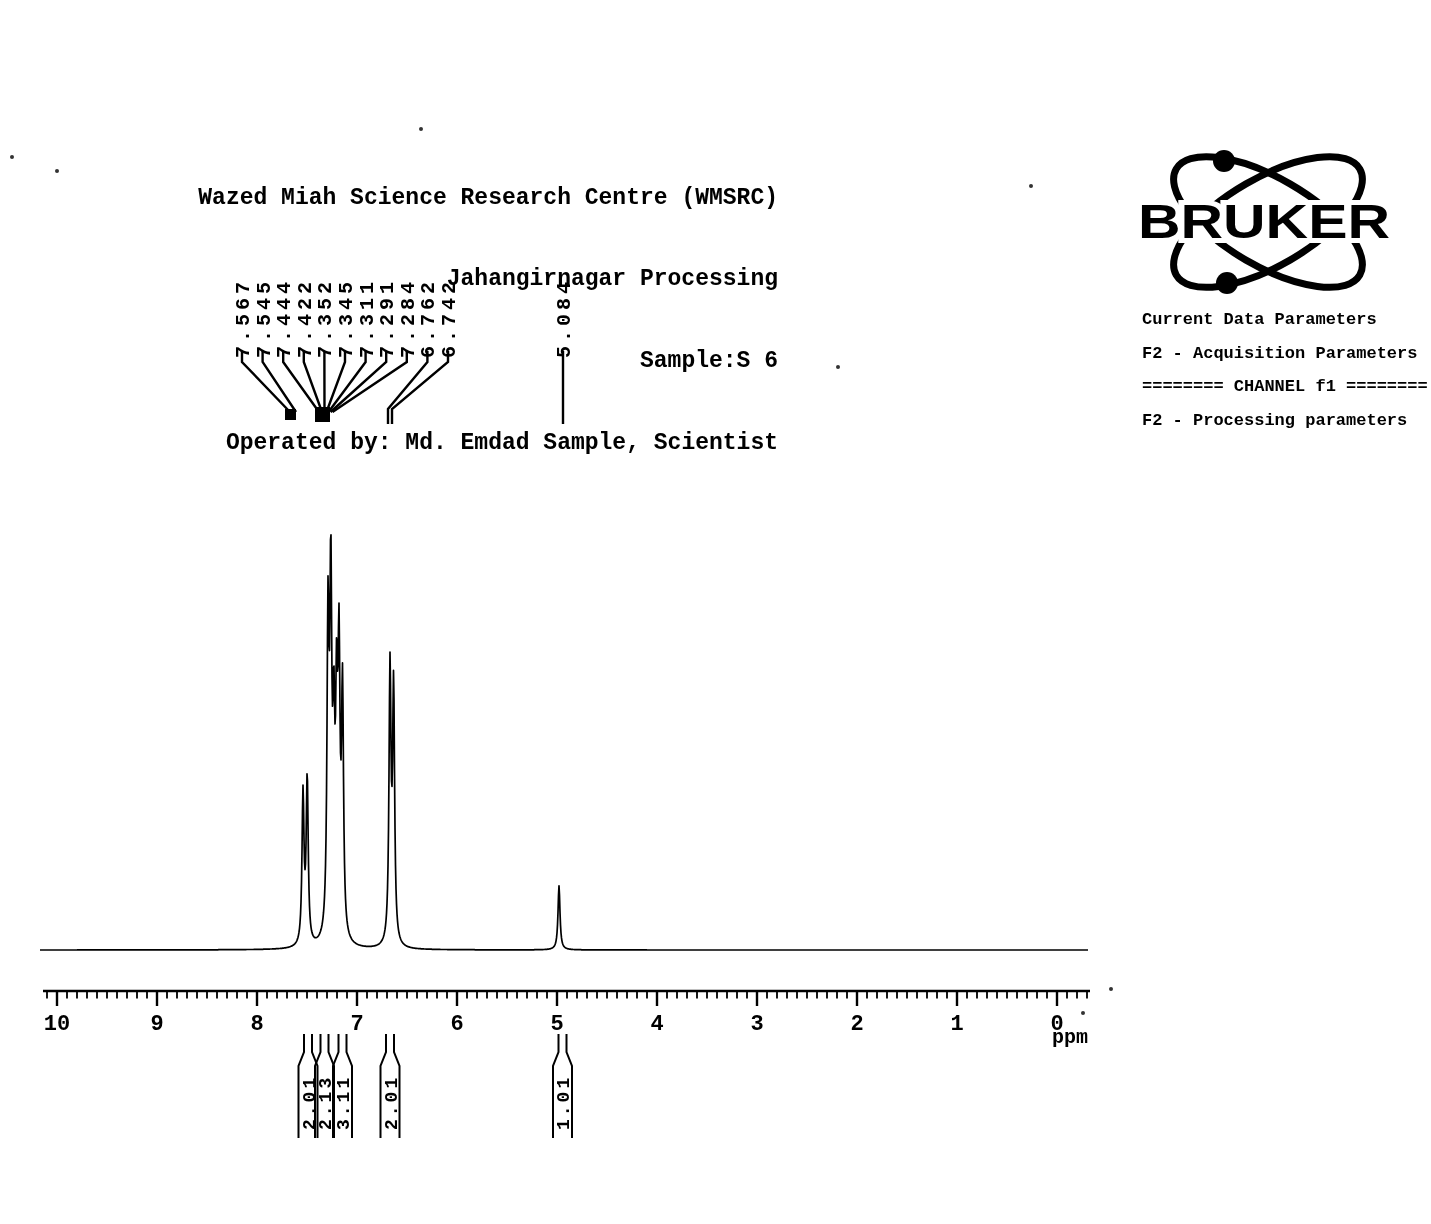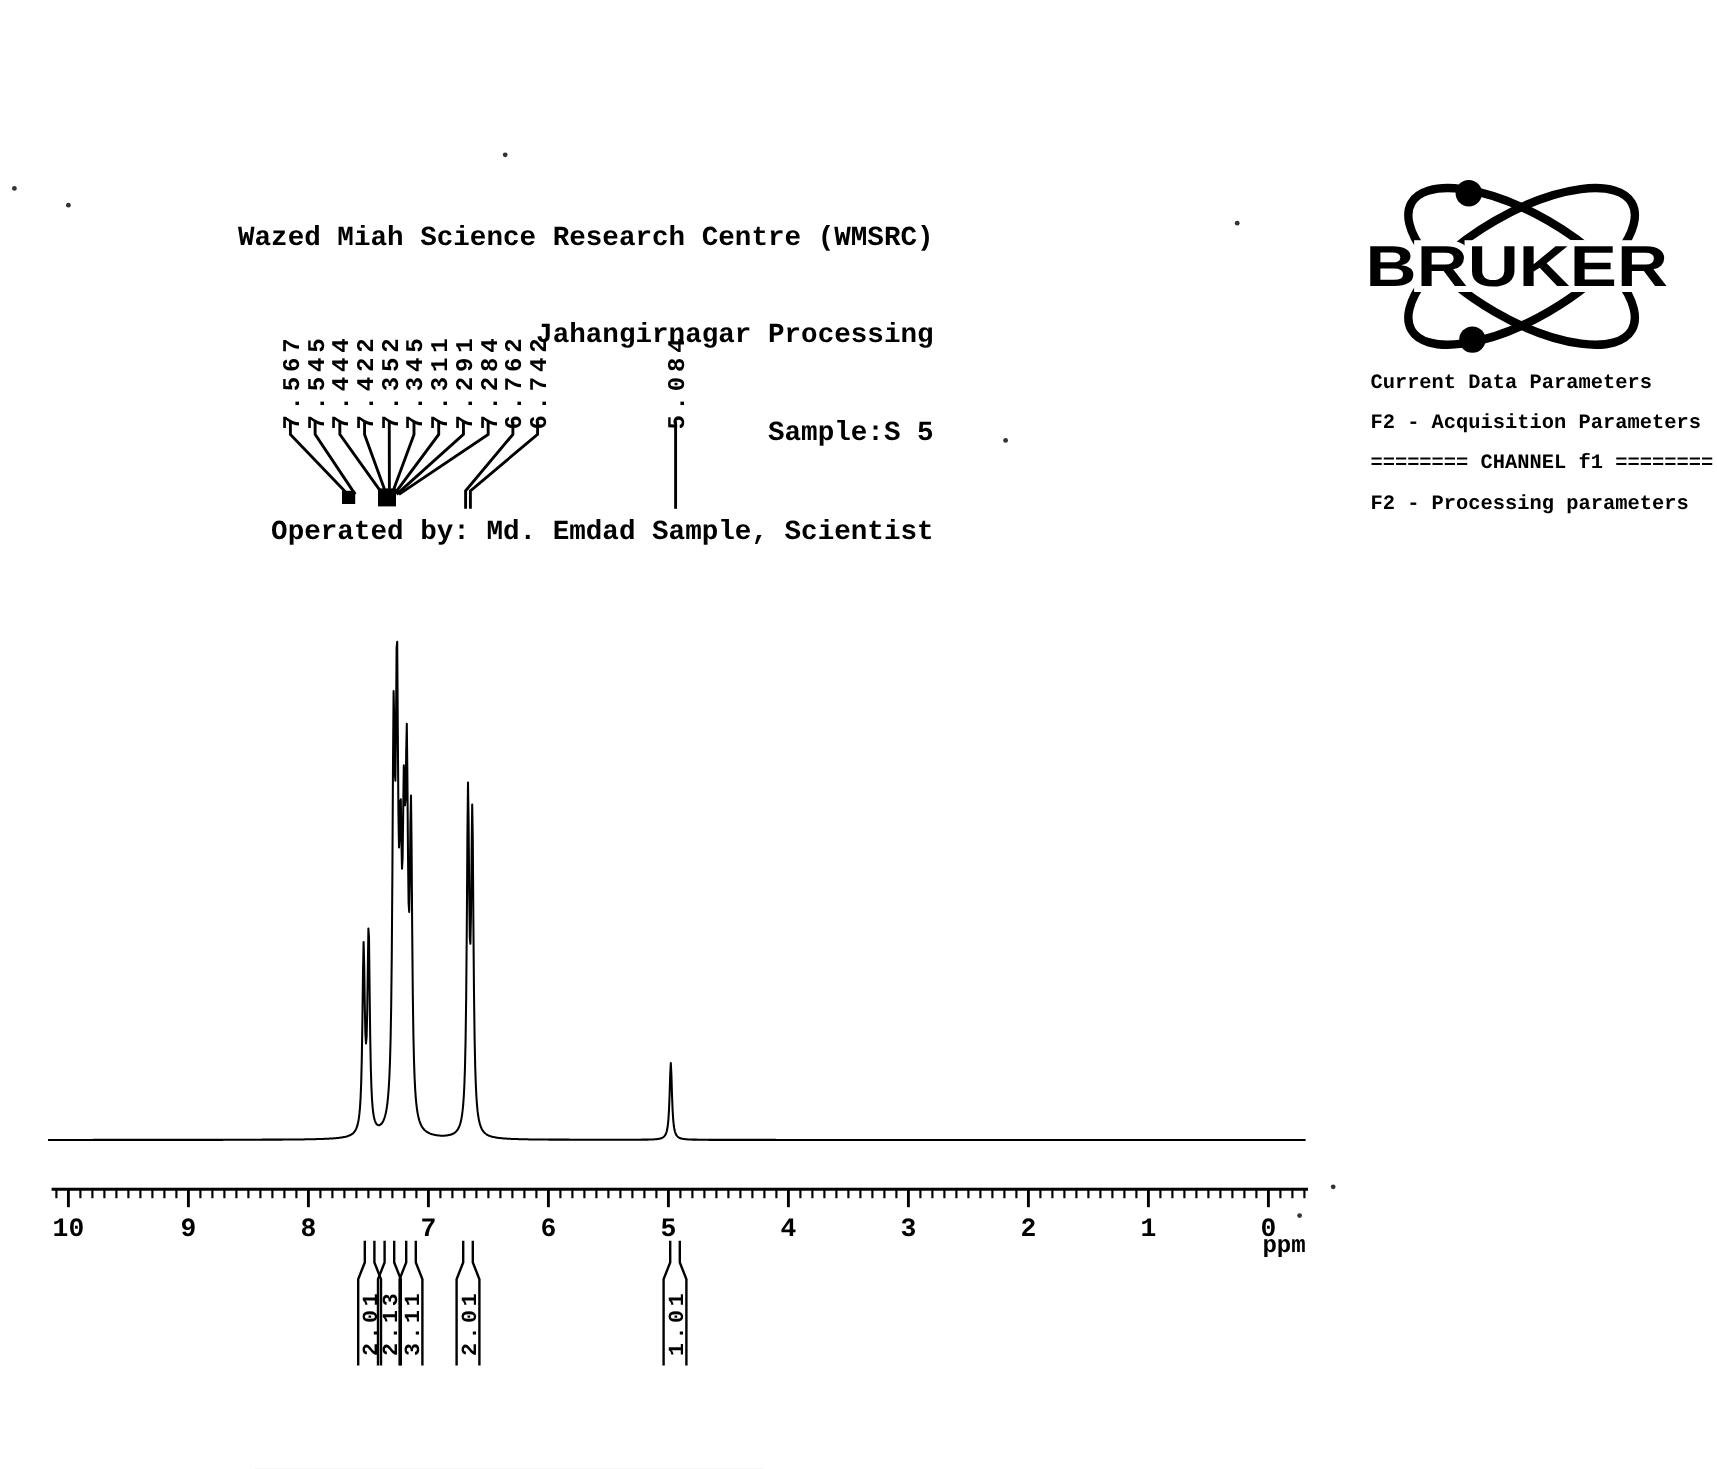--- a/index.html
+++ b/index.html
@@ -20,21 +20,21 @@
   .chart-svg{position:absolute;left:0;top:0;}
 </style>
 </head>
 <body>
 
 <div class="page">
 
   <div class="title-block">
     <div>Wazed Miah Science Research Centre (WMSRC)</div>
     <div>Jahangirnagar Processing</div>
-    <div>Sample:S 5</div>
+    <div>Sample:S 6</div>
     <div>Operated by: Md. Emdad Sample, Scientist</div>
   </div>
 
   <div class="logo-wrap">
     <svg width="300" height="170" viewBox="0 0 300 170">
       <g>
         <ellipse cx="138" cy="84" rx="106" ry="44" fill="none" stroke="#000" stroke-width="7" transform="rotate(-30 138 84)"></ellipse>
         <ellipse cx="138" cy="84" rx="106" ry="44" fill="none" stroke="#000" stroke-width="7" transform="rotate(30 138 84)"></ellipse>
         <circle cx="94" cy="23" r="11" fill="#000"></circle>
         <circle cx="97" cy="145" r="11" fill="#000"></circle>

